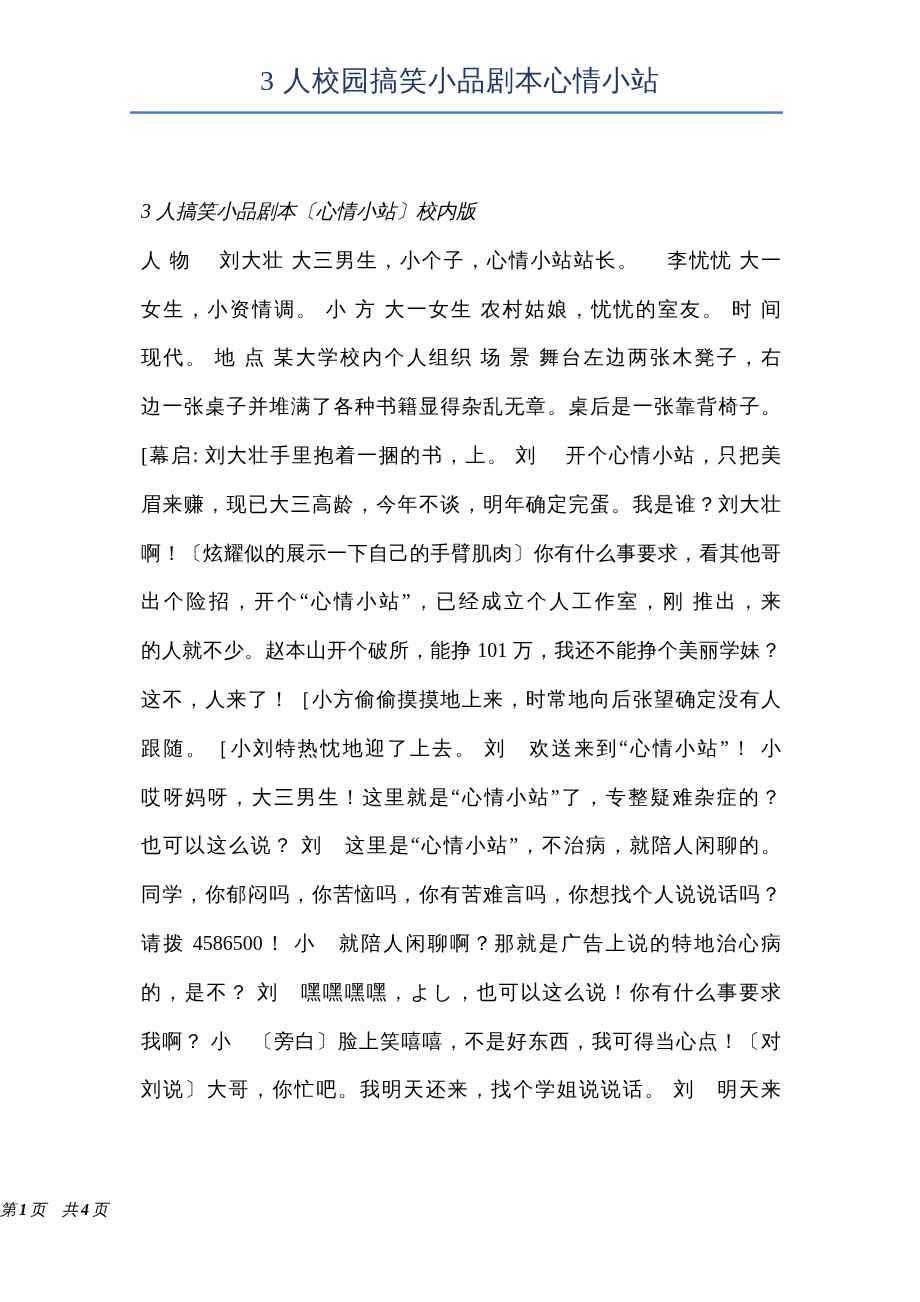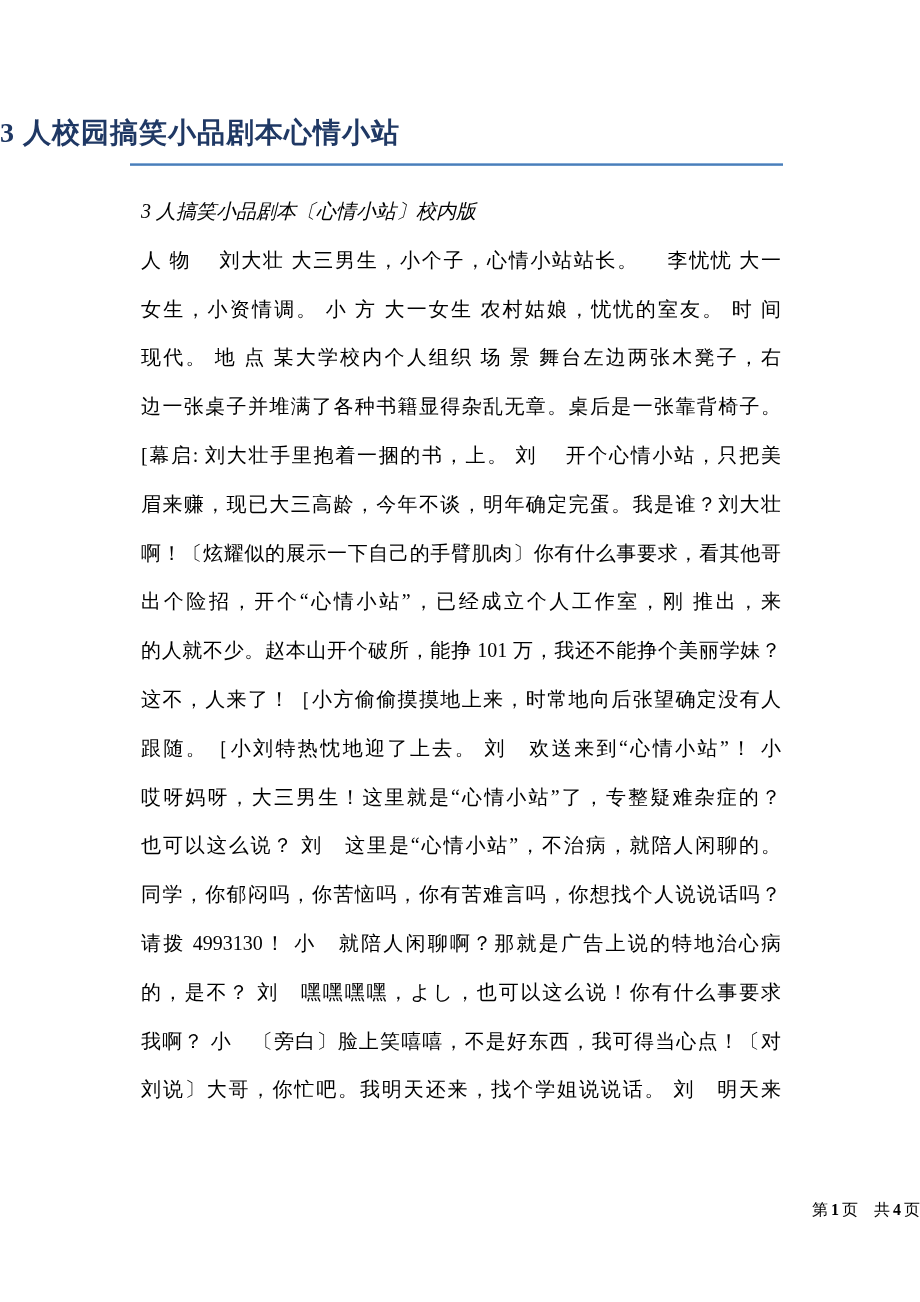--- a/index.html
+++ b/index.html
@@ -16,23 +16,24 @@
     overflow: hidden;
   }
   .page {
     position: relative;
     width: 920px;
     height: 1302px;
     background: #ffffff;
   }
   .doc-title {
     margin: 0;
-    padding-top: 112px;
+    padding-top: 60px;
+    text-align: center;
     font-size: 28px;
-    font-weight: bold;
+    font-weight: normal;
     line-height: 42px;
     color: #1f3864;
     letter-spacing: 1px;
   }
   .divider {
     margin-left: 130px;
     margin-top: 9px;
     width: 653px;
     height: 3px;
     background: linear-gradient(to bottom, #aac8ea 0%, #4a7eb8 40%, #4a7eb8 75%, #aac8ea 100%);
@@ -56,23 +57,24 @@
   .line.lead {
     text-align: left;
     text-align-last: left;
     font-style: italic;
   }
   .footer {
     position: absolute;
     left: 0;
     right: 0;
     top: 1200px;
-    text-align: right;
+    text-align: left;
     font-size: 16px;
     color: #000000;
+    font-style: italic;
   }
   .footer .num {
     font-weight: bold;
     padding: 0 3px;
   }
   .footer .gap {
     display: inline-block;
     width: 16px;
   }
 </style>
@@ -94,21 +96,21 @@
     <div class="line">[幕启: 刘大壮手里抱着一捆的书，上。 刘　 开个心情小站，只把美</div>
     <div class="line">眉来赚，现已大三高龄，今年不谈，明年确定完蛋。我是谁？刘大壮</div>
     <div class="line">啊！〔炫耀似的展示一下自己的手臂肌肉〕你有什么事要求，看其他哥</div>
     <div class="line">出个险招，开个“心情小站”，已经成立个人工作室，刚 推出，来</div>
     <div class="line">的人就不少。赵本山开个破所，能挣 101 万，我还不能挣个美丽学妹？</div>
     <div class="line">这不，人来了！［小方偷偷摸摸地上来，时常地向后张望确定没有人</div>
     <div class="line">跟随。［小刘特热忱地迎了上去。 刘　欢送来到“心情小站”！ 小</div>
     <div class="line">哎呀妈呀，大三男生！这里就是“心情小站”了，专整疑难杂症的？</div>
     <div class="line">也可以这么说？ 刘　这里是“心情小站”，不治病，就陪人闲聊的。</div>
     <div class="line">同学，你郁闷吗，你苦恼吗，你有苦难言吗，你想找个人说说话吗？</div>
-    <div class="line">请拨 4993130！ 小　就陪人闲聊啊？那就是广告上说的特地治心病</div>
+    <div class="line">请拨 4586500！ 小　就陪人闲聊啊？那就是广告上说的特地治心病</div>
     <div class="line">的，是不？ 刘　嘿嘿嘿嘿，よし，也可以这么说！你有什么事要求</div>
     <div class="line">我啊？ 小　〔旁白〕脸上笑嘻嘻，不是好东西，我可得当心点！〔对</div>
     <div class="line">刘说〕大哥，你忙吧。我明天还来，找个学姐说说话。 刘　明天来</div>
   </div>
 
   <div class="footer">
     <span>第</span><span class="num">1</span><span>页</span><span class="gap"></span><span>共</span><span class="num">4</span><span>页</span>
   </div>
 
 </div>

